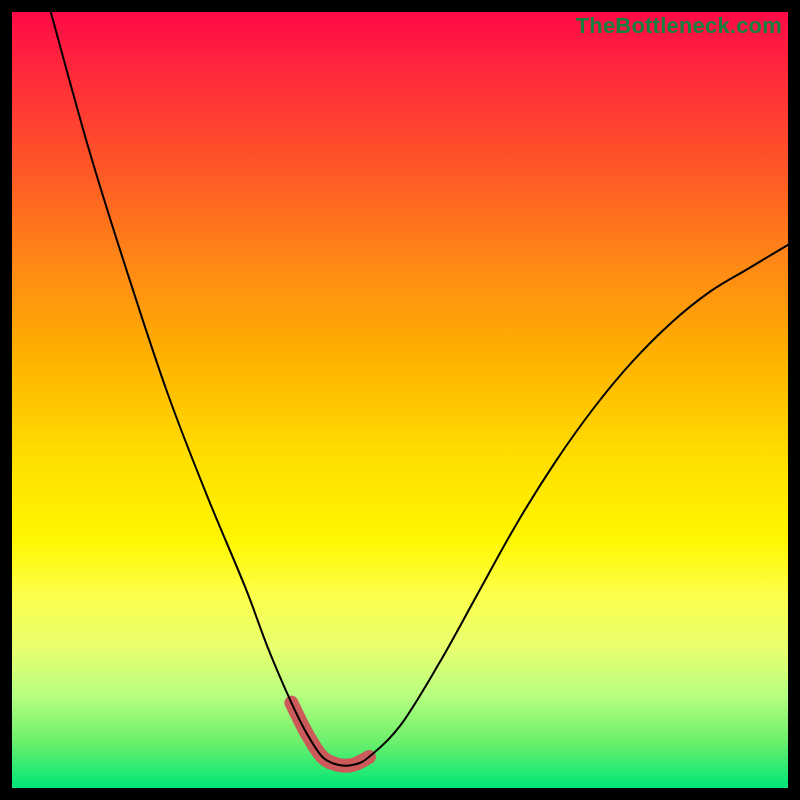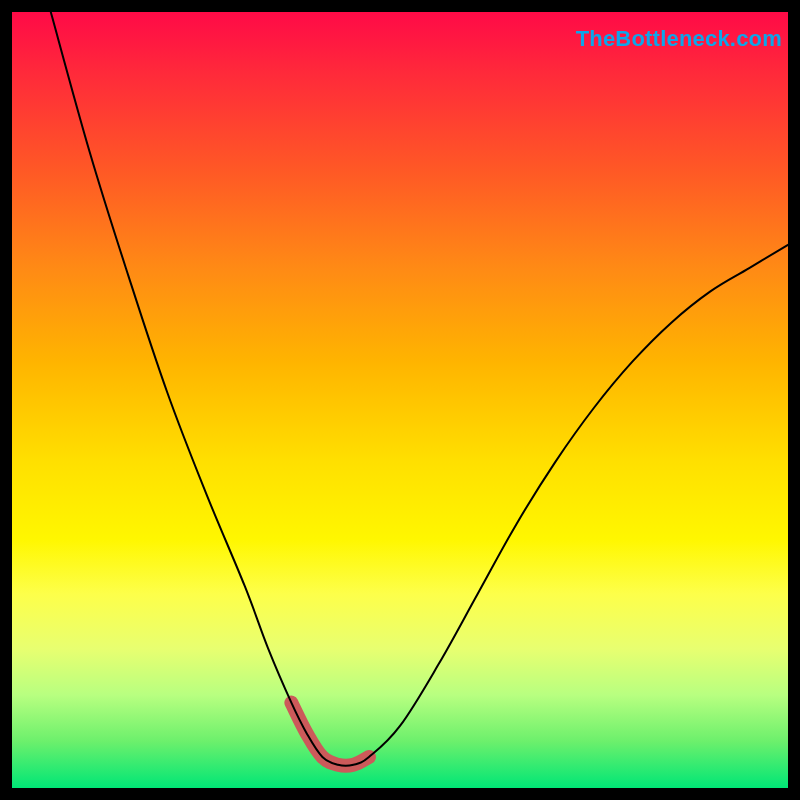--- a/index.html
+++ b/index.html
@@ -20,26 +20,26 @@
         #ffe000 58%,
         #fff700 68%,
         #fdff4a 75%,
         #e8ff70 82%,
         #b8ff80 88%,
         #6cf06c 94%,
         #00e676 100%);
     }
     .watermark {
       position: absolute;
-      top: 26px;
+      top: 13px;
       right: 18px;
       font-family: Arial, Helvetica, sans-serif;
       font-size: 22px;
       font-weight: 600;
-      color: #0ea5e9;
+      color: #15803d;
       letter-spacing: 0.2px;
     }
     svg.curves {
       position: absolute;
       top: 12px;
       left: 12px;
       width: 776px;
       height: 776px;
       overflow: visible;
     }

